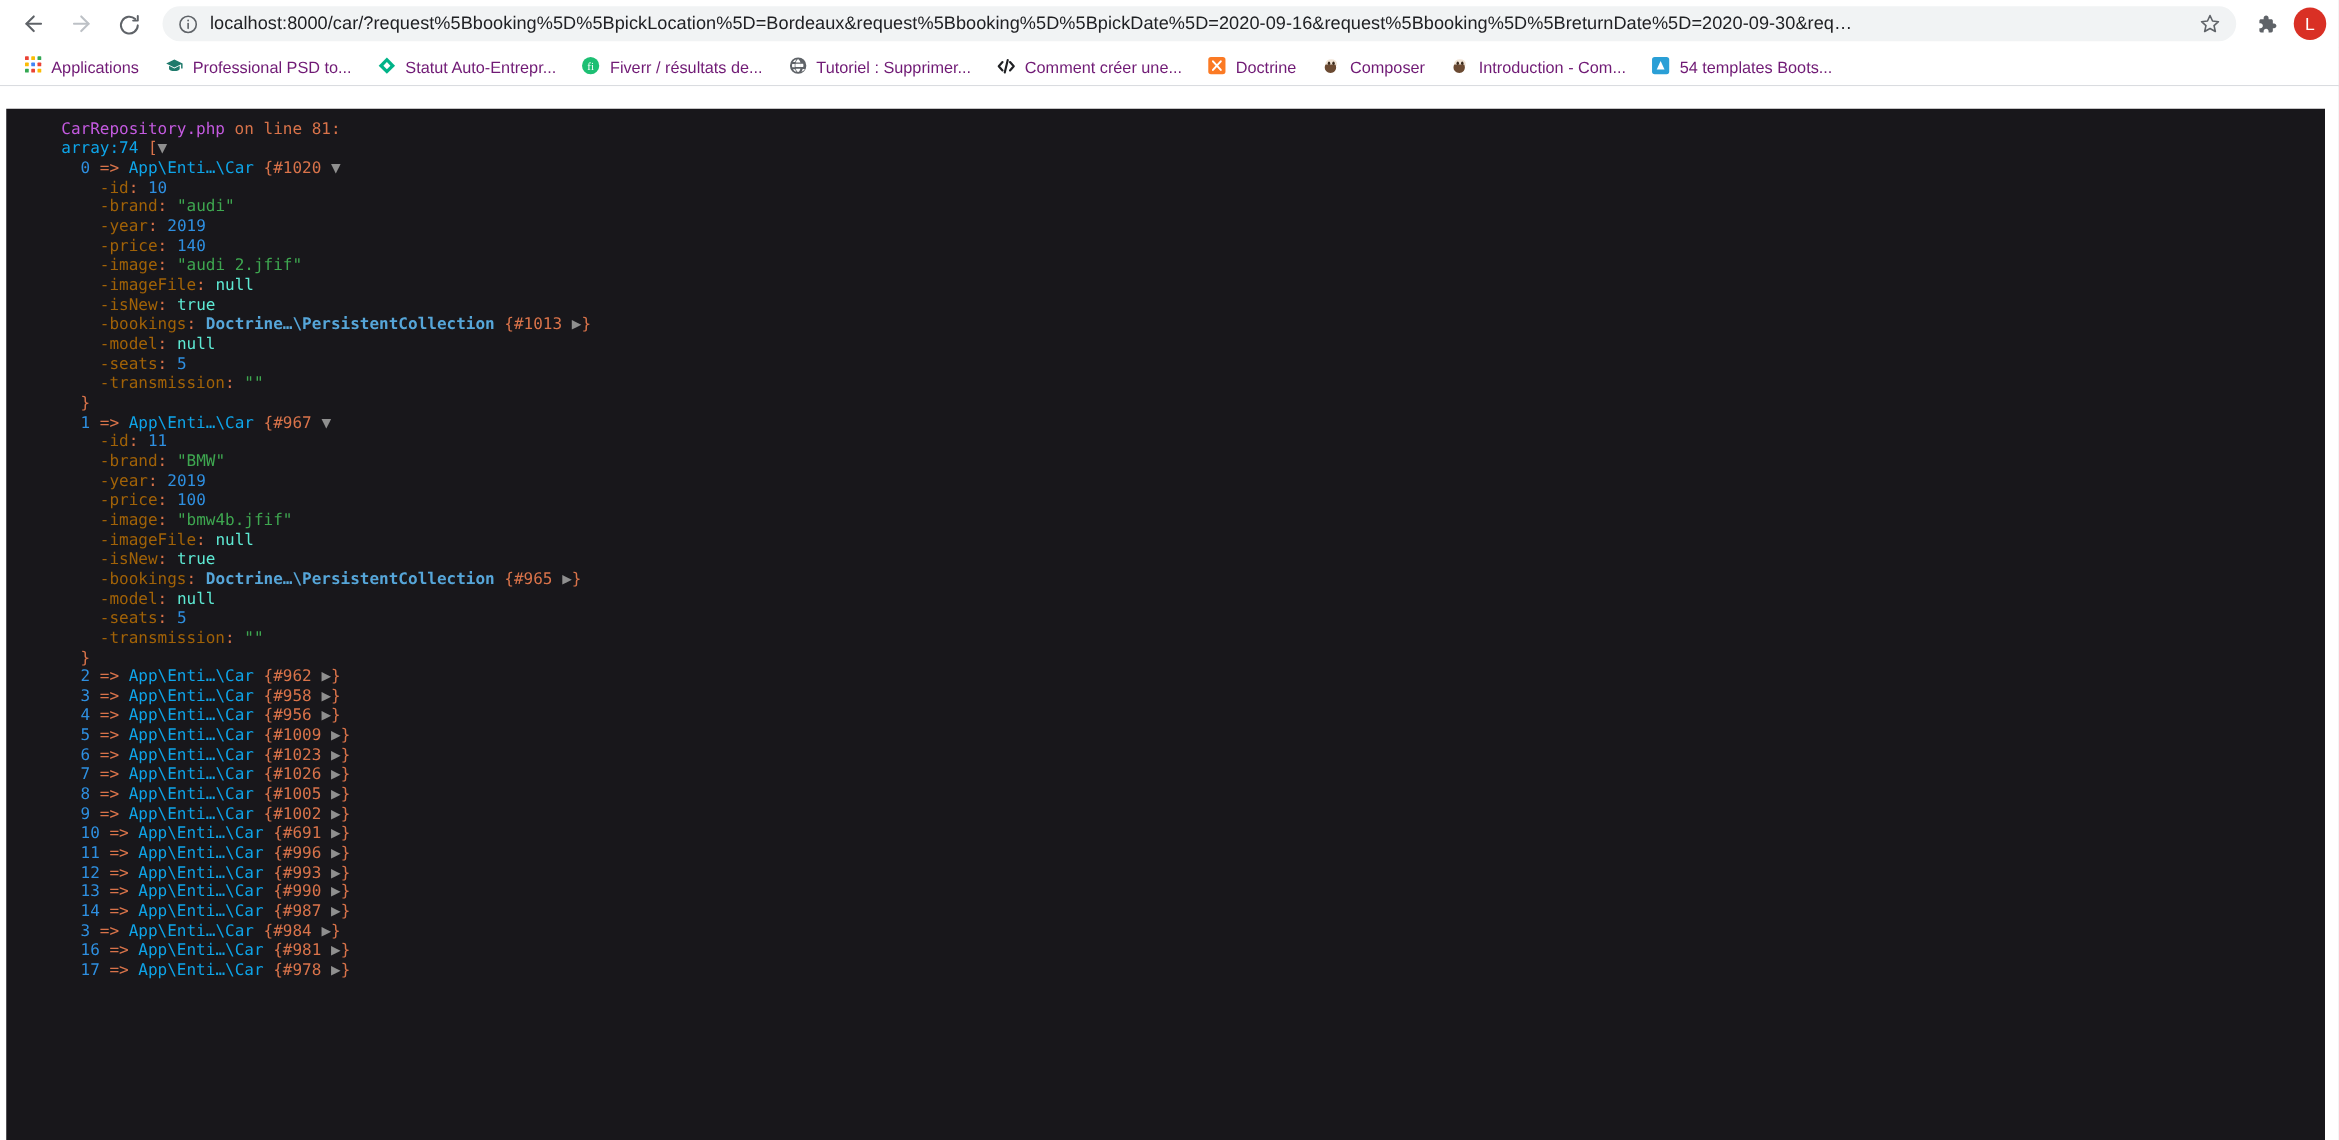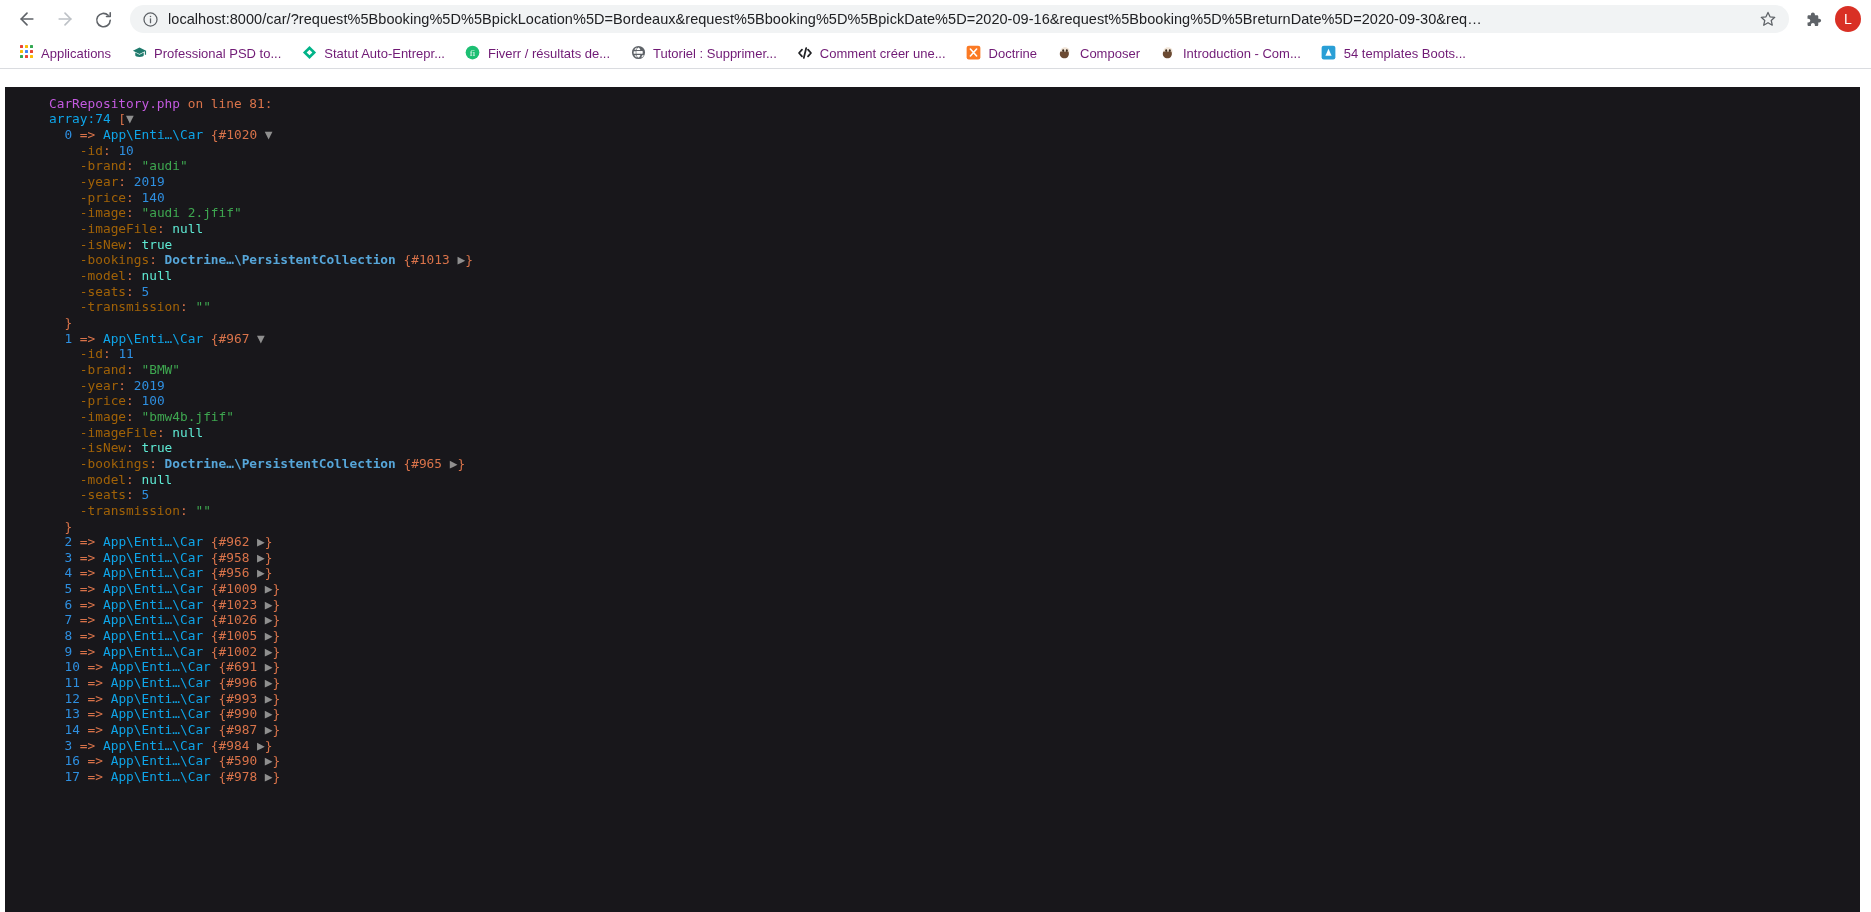--- a/index.html
+++ b/index.html
@@ -359,18 +359,18 @@
 <span class="line">  <span class="c-idx">6</span><span class="c-arrow"> =&gt; </span><span class="c-meta">App\Enti…\Car</span> <span class="c-punct">{#1023</span> <span class="c-toggle">▶</span><span class="c-punct">}</span></span>
 <span class="line">  <span class="c-idx">7</span><span class="c-arrow"> =&gt; </span><span class="c-meta">App\Enti…\Car</span> <span class="c-punct">{#1026</span> <span class="c-toggle">▶</span><span class="c-punct">}</span></span>
 <span class="line">  <span class="c-idx">8</span><span class="c-arrow"> =&gt; </span><span class="c-meta">App\Enti…\Car</span> <span class="c-punct">{#1005</span> <span class="c-toggle">▶</span><span class="c-punct">}</span></span>
 <span class="line">  <span class="c-idx">9</span><span class="c-arrow"> =&gt; </span><span class="c-meta">App\Enti…\Car</span> <span class="c-punct">{#1002</span> <span class="c-toggle">▶</span><span class="c-punct">}</span></span>
 <span class="line">  <span class="c-idx">10</span><span class="c-arrow"> =&gt; </span><span class="c-meta">App\Enti…\Car</span> <span class="c-punct">{#691</span> <span class="c-toggle">▶</span><span class="c-punct">}</span></span>
 <span class="line">  <span class="c-idx">11</span><span class="c-arrow"> =&gt; </span><span class="c-meta">App\Enti…\Car</span> <span class="c-punct">{#996</span> <span class="c-toggle">▶</span><span class="c-punct">}</span></span>
 <span class="line">  <span class="c-idx">12</span><span class="c-arrow"> =&gt; </span><span class="c-meta">App\Enti…\Car</span> <span class="c-punct">{#993</span> <span class="c-toggle">▶</span><span class="c-punct">}</span></span>
 <span class="line">  <span class="c-idx">13</span><span class="c-arrow"> =&gt; </span><span class="c-meta">App\Enti…\Car</span> <span class="c-punct">{#990</span> <span class="c-toggle">▶</span><span class="c-punct">}</span></span>
 <span class="line">  <span class="c-idx">14</span><span class="c-arrow"> =&gt; </span><span class="c-meta">App\Enti…\Car</span> <span class="c-punct">{#987</span> <span class="c-toggle">▶</span><span class="c-punct">}</span></span>
 <span class="line">  <span class="c-idx">3</span><span class="c-arrow"> =&gt; </span><span class="c-meta">App\Enti…\Car</span> <span class="c-punct">{#984</span> <span class="c-toggle">▶</span><span class="c-punct">}</span></span>
-<span class="line">  <span class="c-idx">16</span><span class="c-arrow"> =&gt; </span><span class="c-meta">App\Enti…\Car</span> <span class="c-punct">{#590</span> <span class="c-toggle">▶</span><span class="c-punct">}</span></span>
+<span class="line">  <span class="c-idx">16</span><span class="c-arrow"> =&gt; </span><span class="c-meta">App\Enti…\Car</span> <span class="c-punct">{#981</span> <span class="c-toggle">▶</span><span class="c-punct">}</span></span>
 <span class="line">  <span class="c-idx">17</span><span class="c-arrow"> =&gt; </span><span class="c-meta">App\Enti…\Car</span> <span class="c-punct">{#978</span> <span class="c-toggle">▶</span><span class="c-punct">}</span></span>
 </pre>
   </div>
 
 </div>
 
 </body></html>

